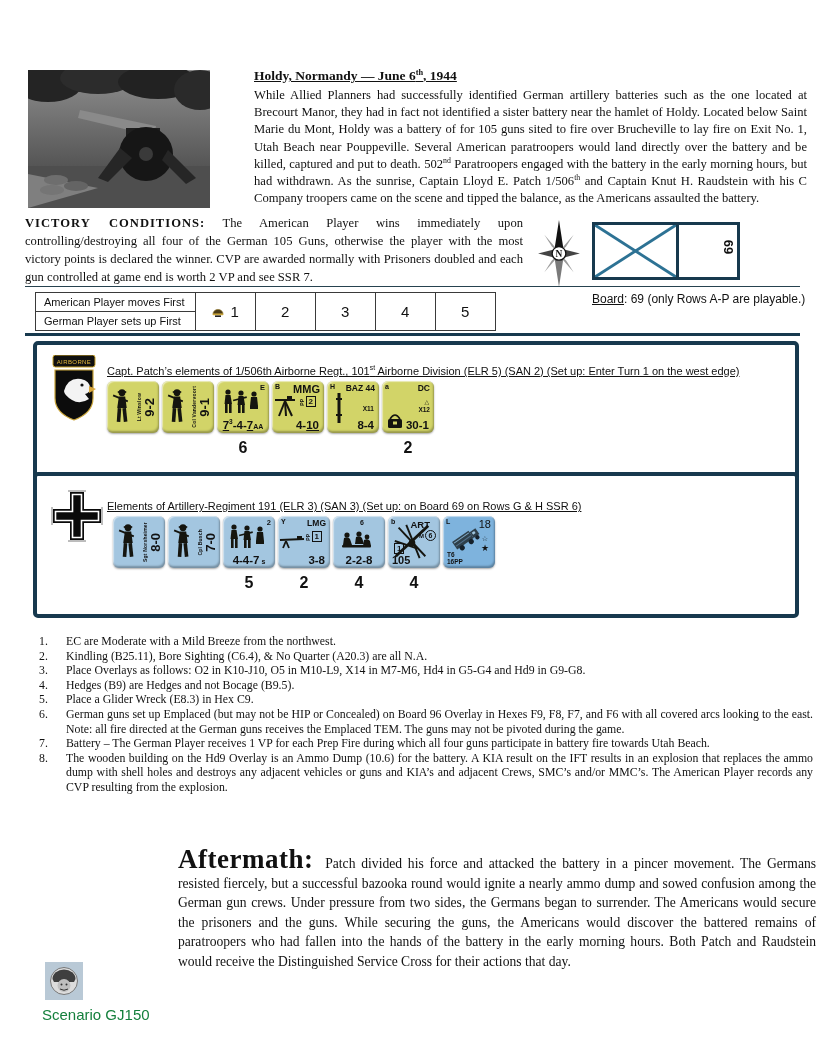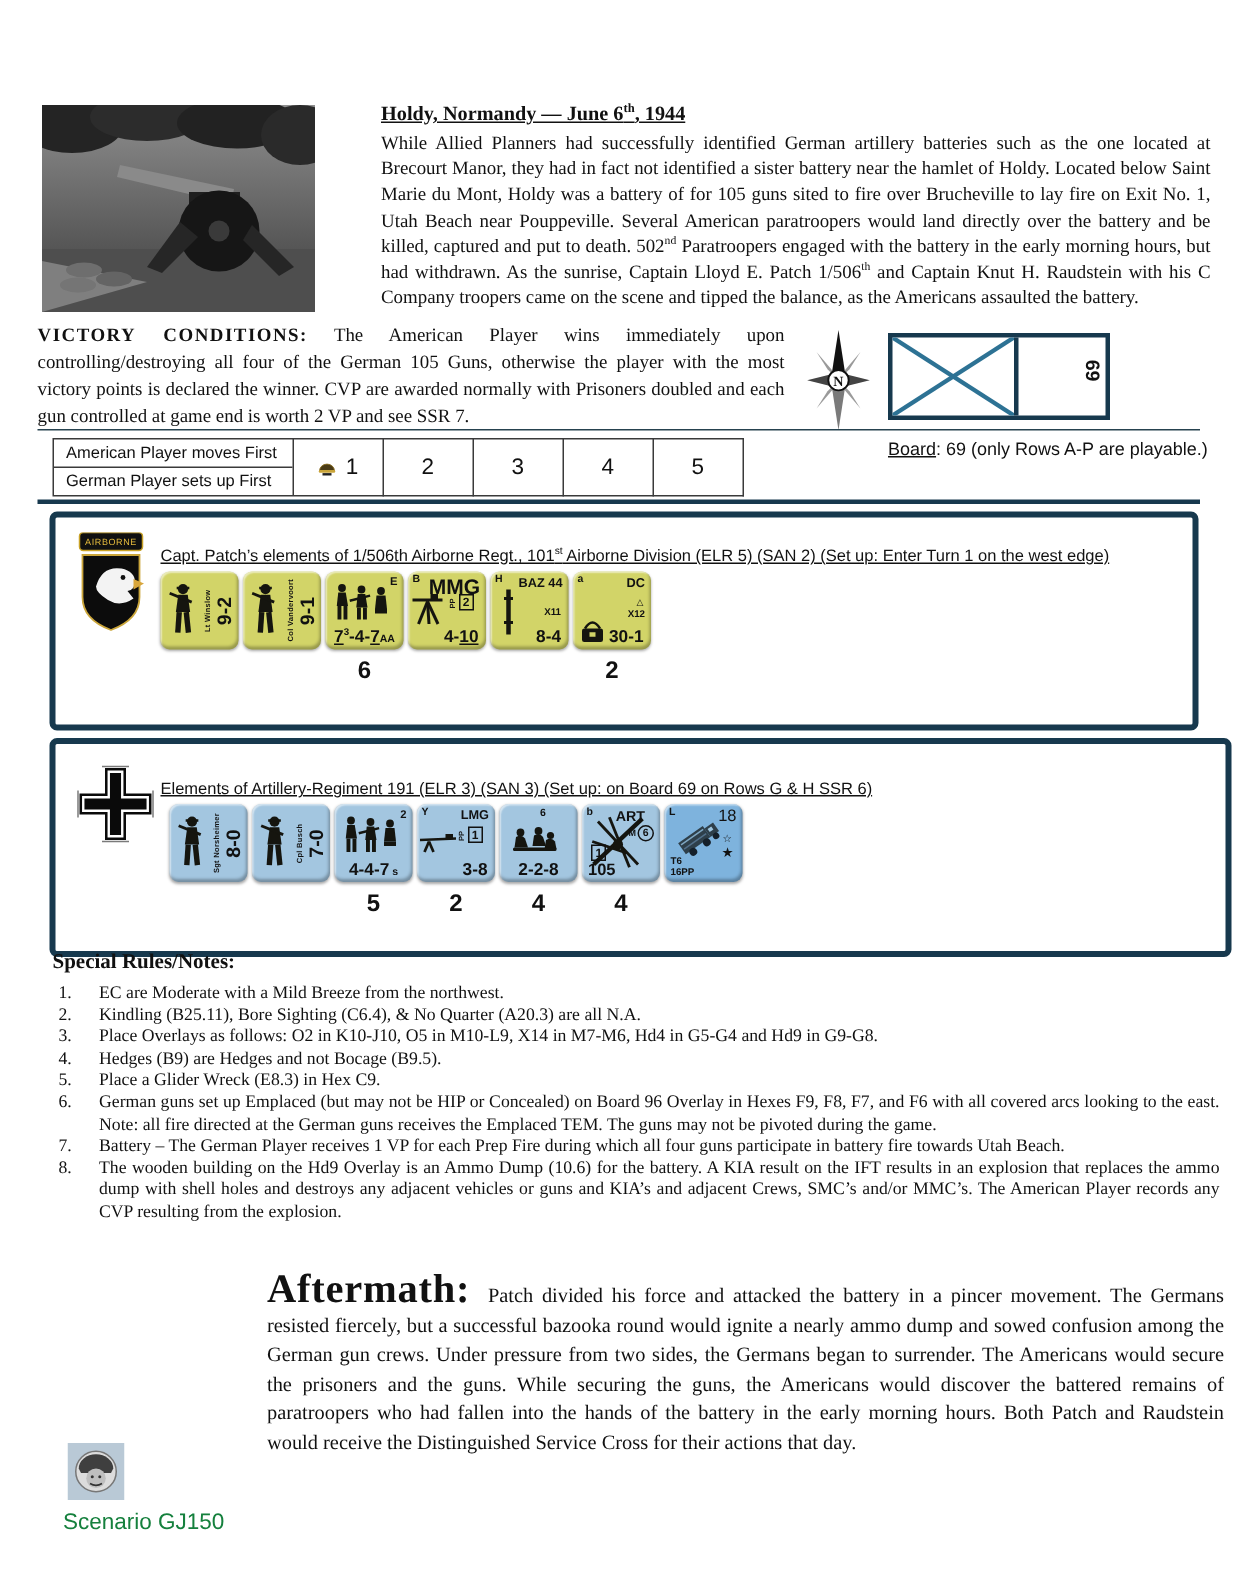--- a/index.html
+++ b/index.html
@@ -43,21 +43,21 @@
   .track-cells{display:flex;}
   .turn-cell{width:59px;border:1.5px solid #3a3a3a;border-left:none;display:flex;align-items:center;
              justify-content:center;gap:5px;font-size:15px;}
   .turn-cell svg{width:14px;height:13px;}
 
   .hr1{position:absolute;left:25px;top:286px;width:775px;height:0;border-top:1.5px solid #26424f;}
   .hr2{position:absolute;left:25px;top:333px;width:775px;height:0;border-top:3px solid #17394e;}
 
   
   .obox{position:absolute;left:33px;width:758px;height:138px;border:4px solid #17394e;border-radius:5px;background:#fff;}
-  .obox-us{top:341px;} .obox-ger{top:492px;padding-left:22px;}
+  .obox-us{top:341px;} .obox-ger{top:472px;}
   .ob-header{position:absolute;left:70px;font-family:"Liberation Sans",sans-serif;font-size:11px;
              text-decoration:underline;white-space:nowrap;}
   .obox-us .ob-header{top:20px;} .obox-ger .ob-header{top:24px;}
   .patch{position:absolute;left:14px;top:10px;width:46px;height:68px;}
   .gercross{position:absolute;left:14px;top:14px;width:52px;height:52px;}
   .counters{position:absolute;display:flex;gap:3px;}
   .obox-us .counters{left:70px;top:36px;} .obox-ger .counters{left:76px;top:40px;}
   .counts{position:absolute;display:flex;gap:3px;font-family:"Liberation Sans",sans-serif;font-weight:700;font-size:16px;}
   .obox-us .counts{left:70px;top:94px;} .obox-ger .counts{left:76px;top:98px;}
   .counts span{width:52px;text-align:center;}
@@ -275,21 +275,21 @@
               <g stroke="#15150f" stroke-width="2" fill="none">
                 <line x1="1" y1="6" x2="21" y2="6"></line>
                 <line x1="11" y1="7" x2="5" y2="22"></line>
                 <line x1="11" y1="7" x2="12" y2="22"></line>
                 <line x1="11" y1="7" x2="18" y2="22"></line>
               </g>
               <rect x="13" y="2" width="5" height="4" fill="#15150f"></rect>
             </svg>
           </span>
           <span class="abs " style="top: 2px; left: 3px; font-size: 7px; font-weight: 700;">B</span>
-          <span class="abs " style="top: 2px; right: 4px; font-size: 14px; font-weight: 700;">MMG</span>
+          <span class="abs " style="top: 2px; right: 4px; font-size: 11px; font-weight: 700;">MMG</span>
           <span class="abs cbox" style="top: 15px; right: 8px;">2</span>
           <span class="abs vpp" style="left: 27px; top: 18px;">PP</span>
           <span class="abs statline" style="bottom: 2px; right: 5px;"><span>4-</span><span class="ul">10</span></span>
         </div>
         <div class="counter bg-us">
           <span class="abs cicon" style="left: 8px; top: 11px; width: 8px; height: 32px;">
             <svg viewBox="0 0 8 32">
               <rect x="2.5" y="1" width="3" height="30" fill="#15150f"></rect>
               <rect x="1" y="6" width="6" height="2" fill="#15150f"></rect>
               <rect x="1" y="22" width="6" height="2" fill="#15150f"></rect>
@@ -483,21 +483,20 @@
         <span></span>
         <span>5</span>
         <span>2</span>
         <span>4</span>
         <span>4</span>
         <span></span>
       </div>
   </div>
 
   <div class="rules">
-    <div class="rules-h">Special Rules/Notes:</div>
     <div id="rules-list">
         <div class="rule">
           <div class="rule-num">1.</div>
           <div class="rule-text">EC are Moderate with a Mild Breeze from the northwest.</div>
         </div>
         <div class="rule">
           <div class="rule-num">2.</div>
           <div class="rule-text">Kindling (B25.11), Bore Sighting (C6.4), &amp; No Quarter (A20.3) are all N.A.</div>
         </div>
         <div class="rule">

